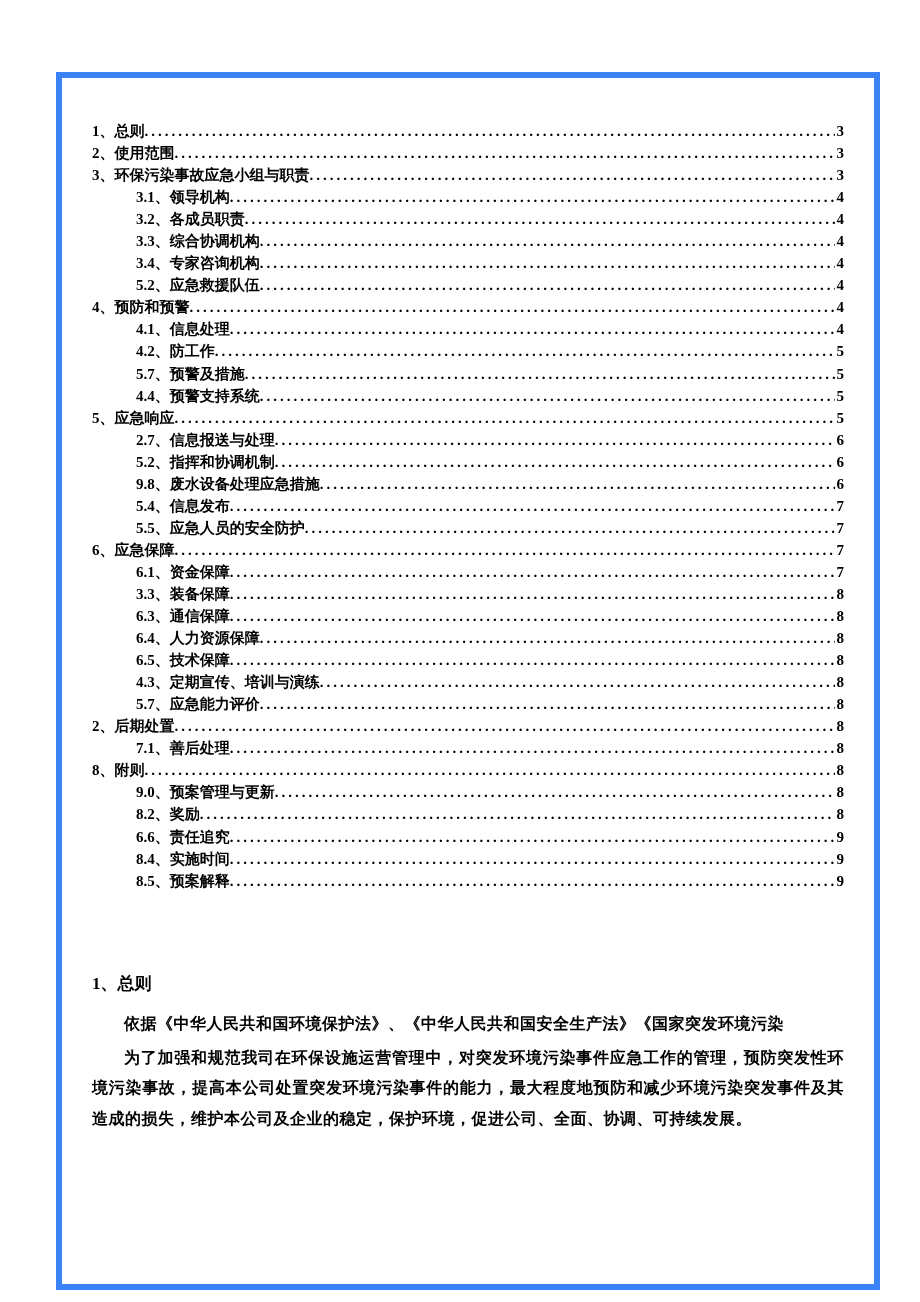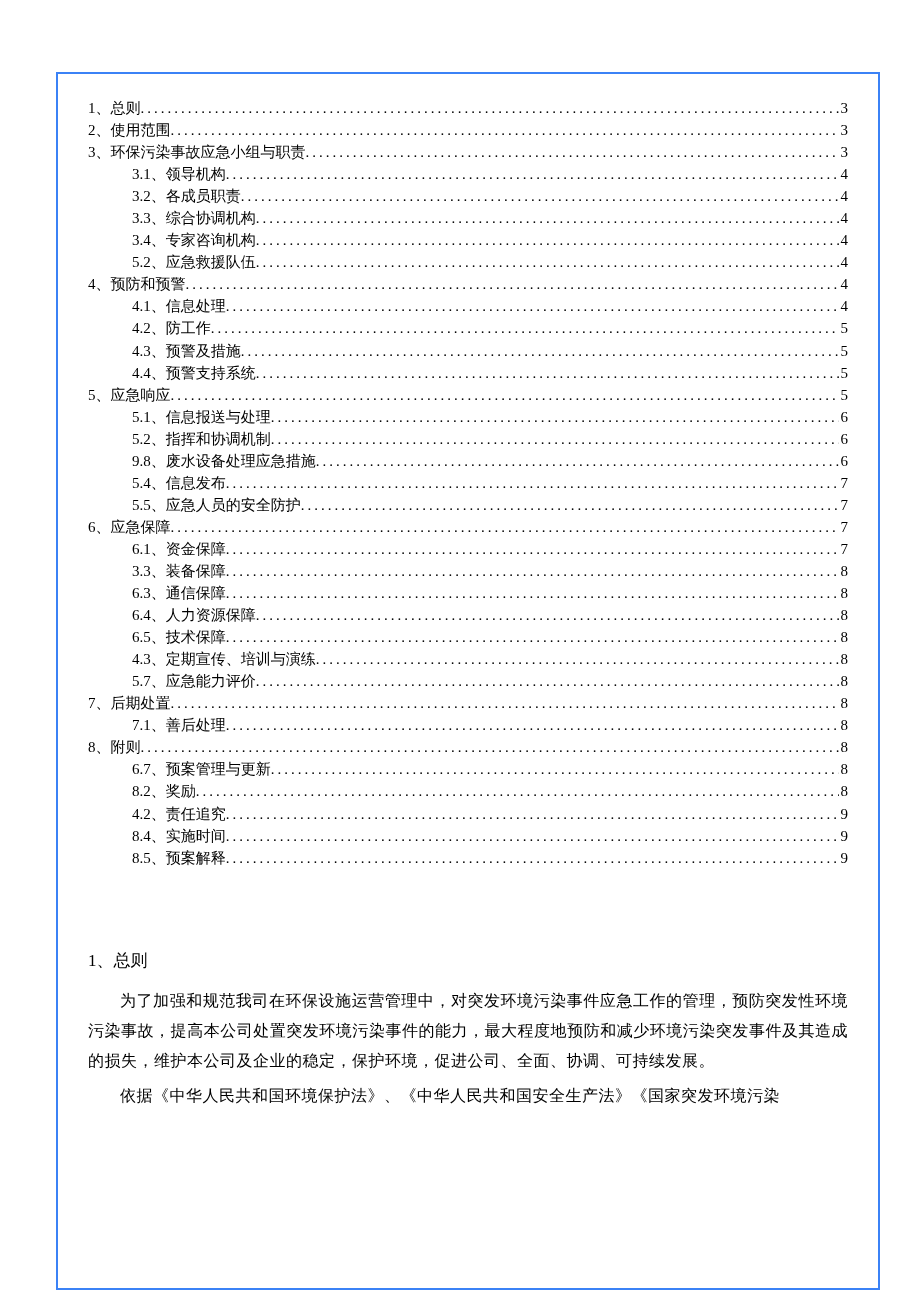--- a/index.html
+++ b/index.html
@@ -11,23 +11,24 @@
     color:#000;
     position:relative;
     box-sizing:border-box;
   }
   .page-frame{
     position:absolute;
     left:56px;
     right:40px;
     top:72px;
     bottom:12px;
-    border:2px solid #3b82f6;
+    border:6px solid #3b82f6;
     box-sizing:border-box;
-    padding:23px 30px 30px 30px;
+    padding:42px 30px 30px 30px;
+    font-weight:bold;
   }
   .toc{margin-bottom:80px;}
   .toc-row{
     display:flex;
     align-items:baseline;
     white-space:nowrap;
     line-height:1.47;
     font-size:15px;
   }
   .toc-row .label{flex:0 0 auto;}
@@ -107,36 +108,36 @@
         <span class="label">4.1、信息处理</span>
         <span class="dots"></span>
         <span class="page">4</span>
       </div>
       <div class="toc-row sub">
         <span class="label">4.2、防工作</span>
         <span class="dots"></span>
         <span class="page">5</span>
       </div>
       <div class="toc-row sub">
-        <span class="label">4.3、预警及措施</span>
+        <span class="label">5.7、预警及措施</span>
         <span class="dots"></span>
         <span class="page">5</span>
       </div>
       <div class="toc-row sub">
         <span class="label">4.4、预警支持系统</span>
         <span class="dots"></span>
         <span class="page">5</span>
       </div>
       <div class="toc-row">
         <span class="label">5、应急响应</span>
         <span class="dots"></span>
         <span class="page">5</span>
       </div>
       <div class="toc-row sub">
-        <span class="label">5.1、信息报送与处理</span>
+        <span class="label">2.7、信息报送与处理</span>
         <span class="dots"></span>
         <span class="page">6</span>
       </div>
       <div class="toc-row sub">
         <span class="label">5.2、指挥和协调机制</span>
         <span class="dots"></span>
         <span class="page">6</span>
       </div>
       <div class="toc-row sub">
         <span class="label">9.8、废水设备处理应急措施</span>
@@ -187,60 +188,60 @@
         <span class="label">4.3、定期宣传、培训与演练</span>
         <span class="dots"></span>
         <span class="page">8</span>
       </div>
       <div class="toc-row sub">
         <span class="label">5.7、应急能力评价</span>
         <span class="dots"></span>
         <span class="page">8</span>
       </div>
       <div class="toc-row">
-        <span class="label">7、后期处置</span>
+        <span class="label">2、后期处置</span>
         <span class="dots"></span>
         <span class="page">8</span>
       </div>
       <div class="toc-row sub">
         <span class="label">7.1、善后处理</span>
         <span class="dots"></span>
         <span class="page">8</span>
       </div>
       <div class="toc-row">
         <span class="label">8、附则</span>
         <span class="dots"></span>
         <span class="page">8</span>
       </div>
       <div class="toc-row sub">
-        <span class="label">6.7、预案管理与更新</span>
+        <span class="label">9.0、预案管理与更新</span>
         <span class="dots"></span>
         <span class="page">8</span>
       </div>
       <div class="toc-row sub">
         <span class="label">8.2、奖励</span>
         <span class="dots"></span>
         <span class="page">8</span>
       </div>
       <div class="toc-row sub">
-        <span class="label">4.2、责任追究</span>
+        <span class="label">6.6、责任追究</span>
         <span class="dots"></span>
         <span class="page">9</span>
       </div>
       <div class="toc-row sub">
         <span class="label">8.4、实施时间</span>
         <span class="dots"></span>
         <span class="page">9</span>
       </div>
       <div class="toc-row sub">
         <span class="label">8.5、预案解释</span>
         <span class="dots"></span>
         <span class="page">9</span>
       </div>
     </div>
 
   <div class="body-text">
     <div class="h1">1、总则</div>
+    <p>依据《中华人民共和国环境保护法》、《中华人民共和国安全生产法》《国家突发环境污染</p>
     <p>为了加强和规范我司在环保设施运营管理中，对突发环境污染事件应急工作的管理，预防突发性环境污染事故，提高本公司处置突发环境污染事件的能力，最大程度地预防和减少环境污染突发事件及其造成的损失，维护本公司及企业的稳定，保护环境，促进公司、全面、协调、可持续发展。</p>
-    <p>依据《中华人民共和国环境保护法》、《中华人民共和国安全生产法》《国家突发环境污染</p>
   </div>
 
 </div>
 
 </body></html>

